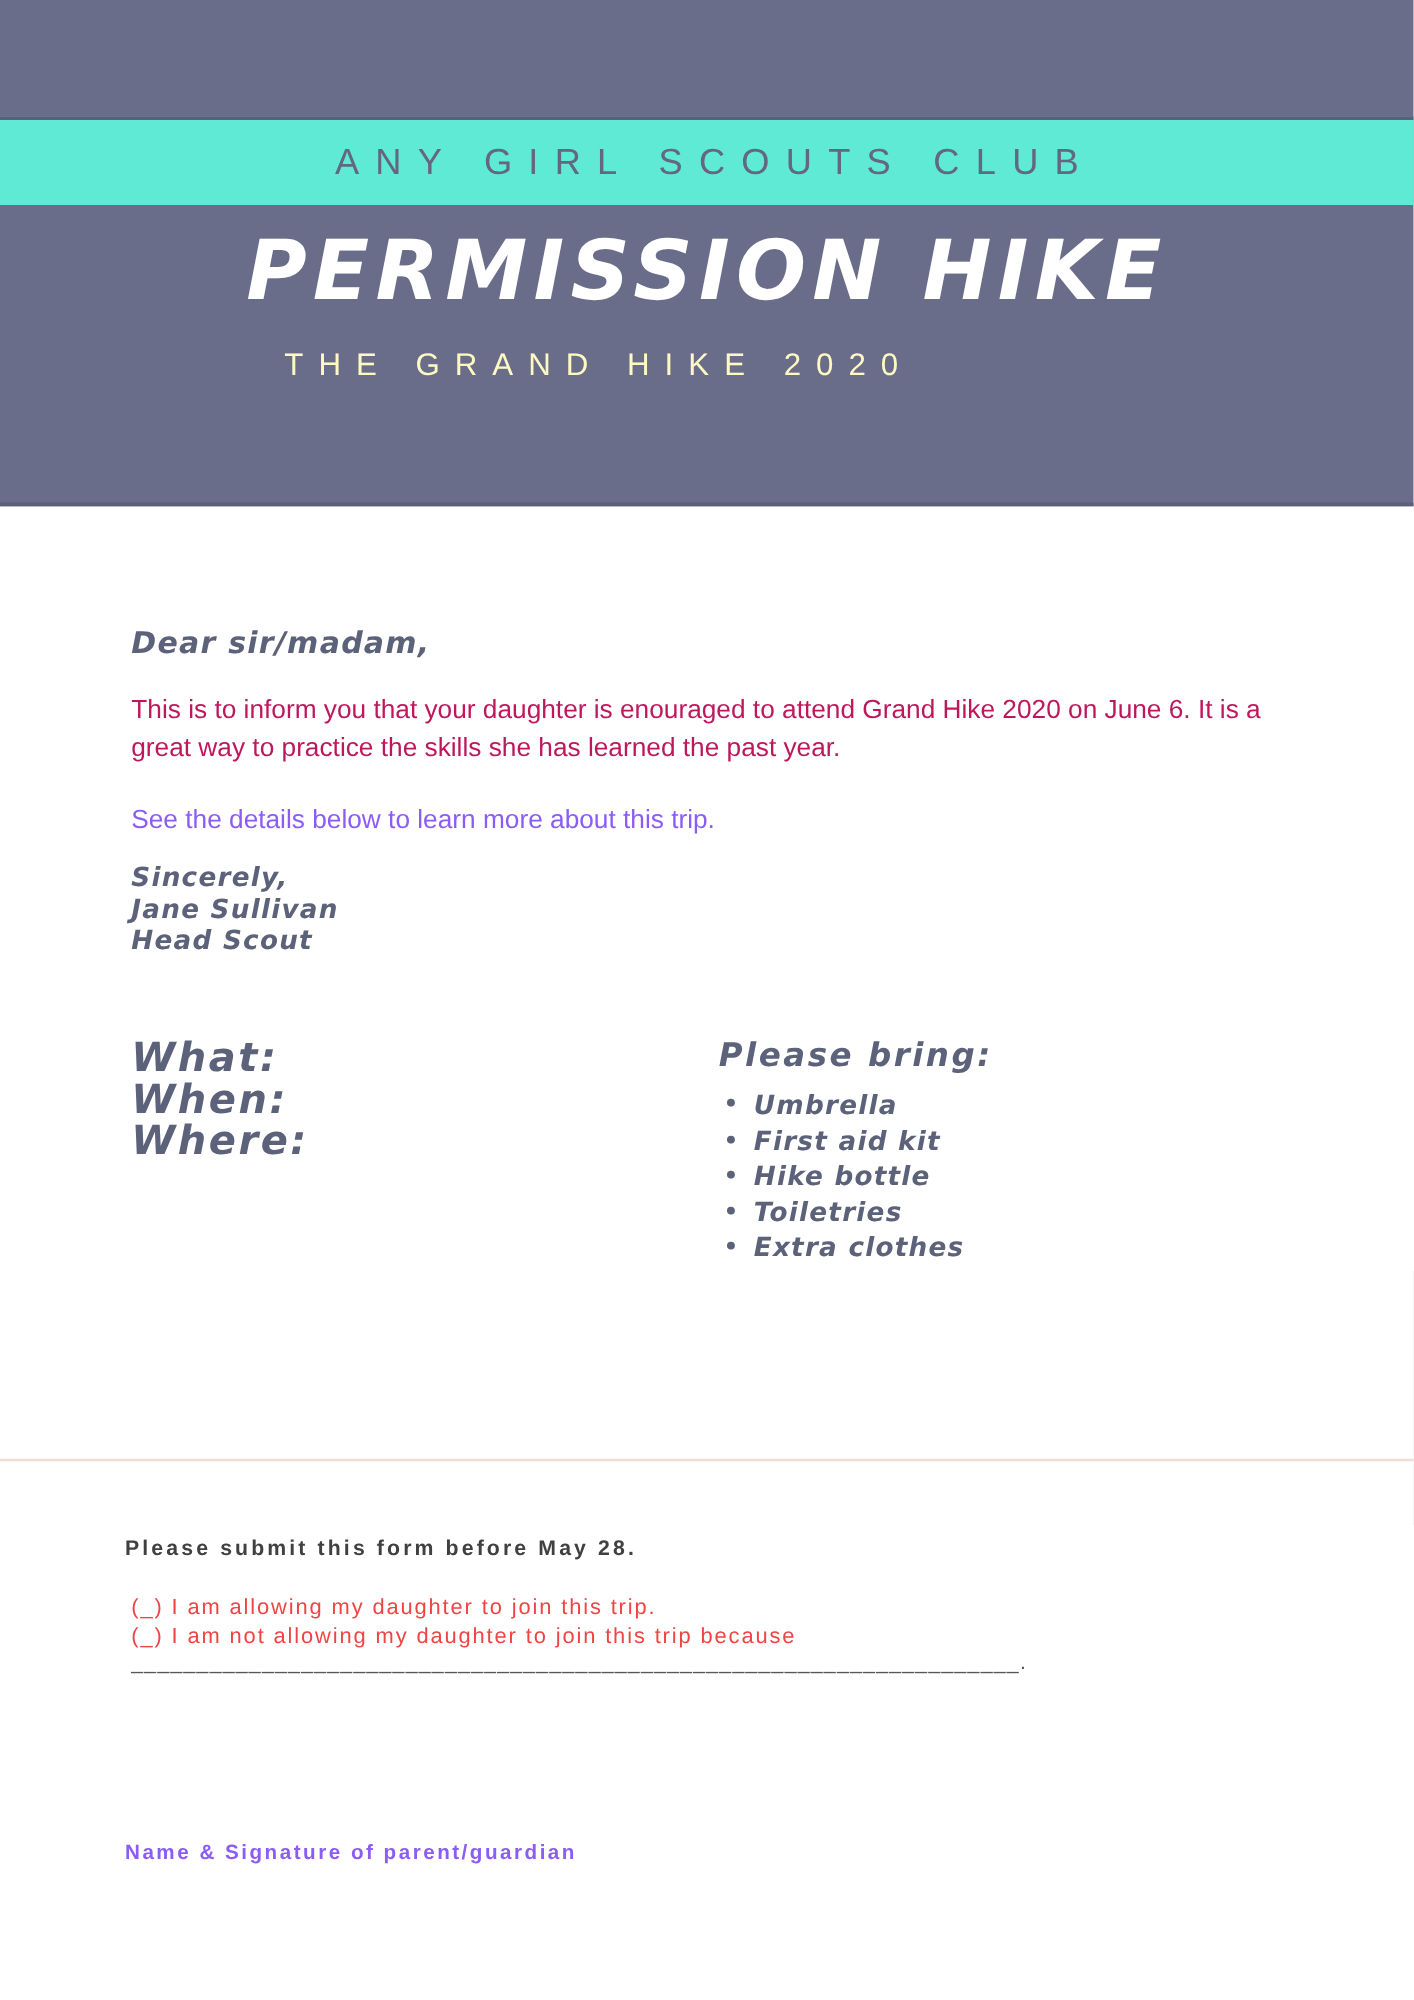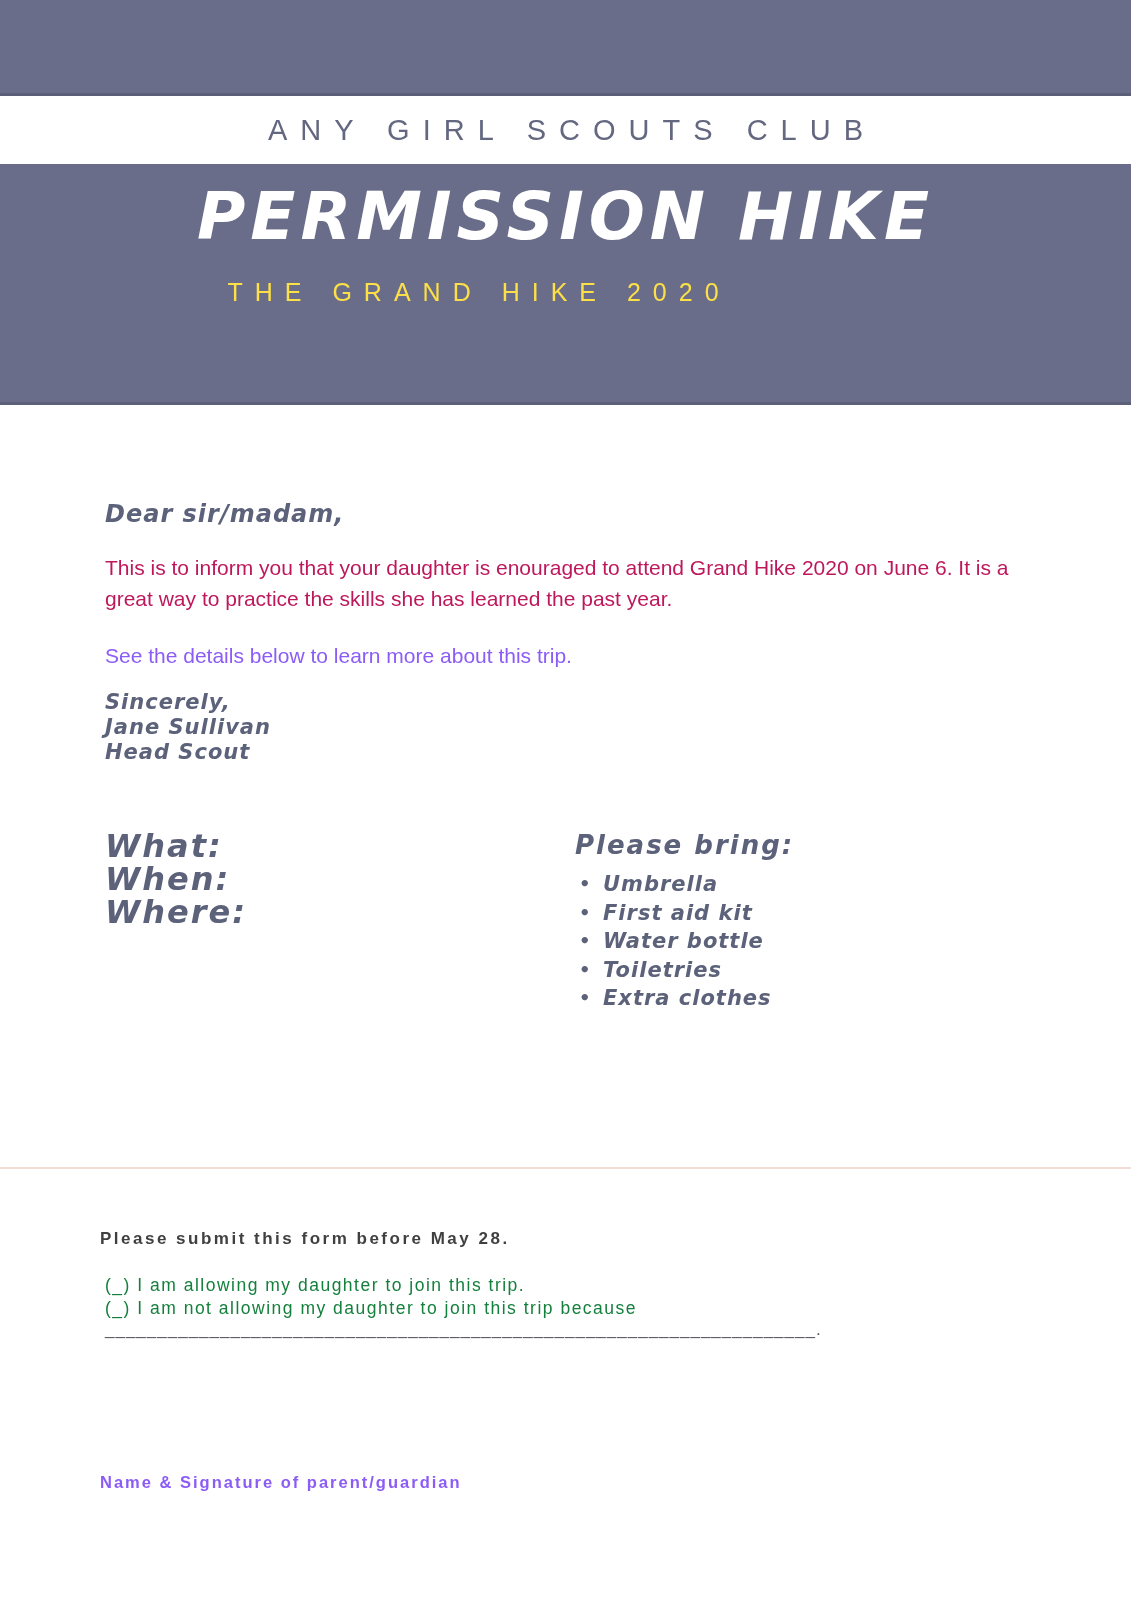--- a/index.html
+++ b/index.html
@@ -12,39 +12,39 @@
     overflow:hidden;
   }
   
   .header{
     position:absolute;left:0;top:0;width:1131px;height:402px;
     background:#6a6d89;
     border-bottom:3px solid #5c5f78;
   }
   .club-band{
     position:absolute;left:0;top:93px;width:1131px;height:68px;
-    background:#ffffff;
+    background:#5eead4;
     border-top:3px solid #5c5f78;
     display:flex;align-items:center;justify-content:center;
   }
   .club-name{
     font-size:29px;letter-spacing:13px;color:#63677f;
     font-weight:400;white-space:nowrap;text-indent:13px;
   }
   .main-title{
     position:absolute;left:0;top:178px;width:1131px;
     text-align:center;
     font-family:"DejaVu Sans",sans-serif;
     font-size:66px;font-weight:900;font-style:italic;
     letter-spacing:5px;color:#ffffff;white-space:nowrap;
   }
   .sub-title{
     position:absolute;left:0;top:278px;width:946px;
     text-align:center;
-    font-size:25px;letter-spacing:12px;color:#fde047;
+    font-size:25px;letter-spacing:12px;color:#fef9c3;
     font-weight:400;white-space:nowrap;text-indent:12px;
   }
   
   .script{
     font-family:"DejaVu Sans",sans-serif;
     font-weight:bold;font-style:italic;color:#5c627a;
   }
   .salutation{
     position:absolute;left:105px;top:500px;
     font-size:24px;letter-spacing:1px;
@@ -88,21 +88,21 @@
     position:absolute;left:0;top:1167px;width:1131px;height:2px;
     background:#f3dcd4;
   }
   
   .deadline{
     position:absolute;left:100px;top:1229px;
     font-size:17px;font-weight:bold;letter-spacing:2.5px;color:#404040;
   }
   .options{
     position:absolute;left:105px;top:1274px;
-    font-size:17.5px;line-height:23px;letter-spacing:1.5px;color:#15803d;
+    font-size:17.5px;line-height:23px;letter-spacing:1.5px;color:#ef4444;
   }
   .reason-line{
     position:absolute;left:105px;top:1320px;
     font-size:17px;letter-spacing:1px;color:#54565b;white-space:nowrap;
   }
   .signature-label{
     position:absolute;left:100px;top:1473px;
     font-size:16.5px;font-weight:bold;letter-spacing:2px;color:#8b5cf6;
   }
 </style>
@@ -132,21 +132,21 @@
     <div>What:</div>
     <div>When:</div>
     <div>Where:</div>
   </div>
 
   <div class="bring script">
     <div class="bring-heading">Please bring:</div>
     <ul class="bring-list">
       <li><span class="bullet-dot">•</span><span>Umbrella</span></li>
       <li><span class="bullet-dot">•</span><span>First aid kit</span></li>
-      <li><span class="bullet-dot">•</span><span>Water bottle</span></li>
+      <li><span class="bullet-dot">•</span><span>Hike bottle</span></li>
       <li><span class="bullet-dot">•</span><span>Toiletries</span></li>
       <li><span class="bullet-dot">•</span><span>Extra clothes</span></li>
     </ul>
   </div>
 
   <div class="divider"></div>
 
   <div class="deadline">Please submit this form before May 28.</div>
   <div class="options">
     <div>(_) I am allowing my daughter to join this trip.</div>

